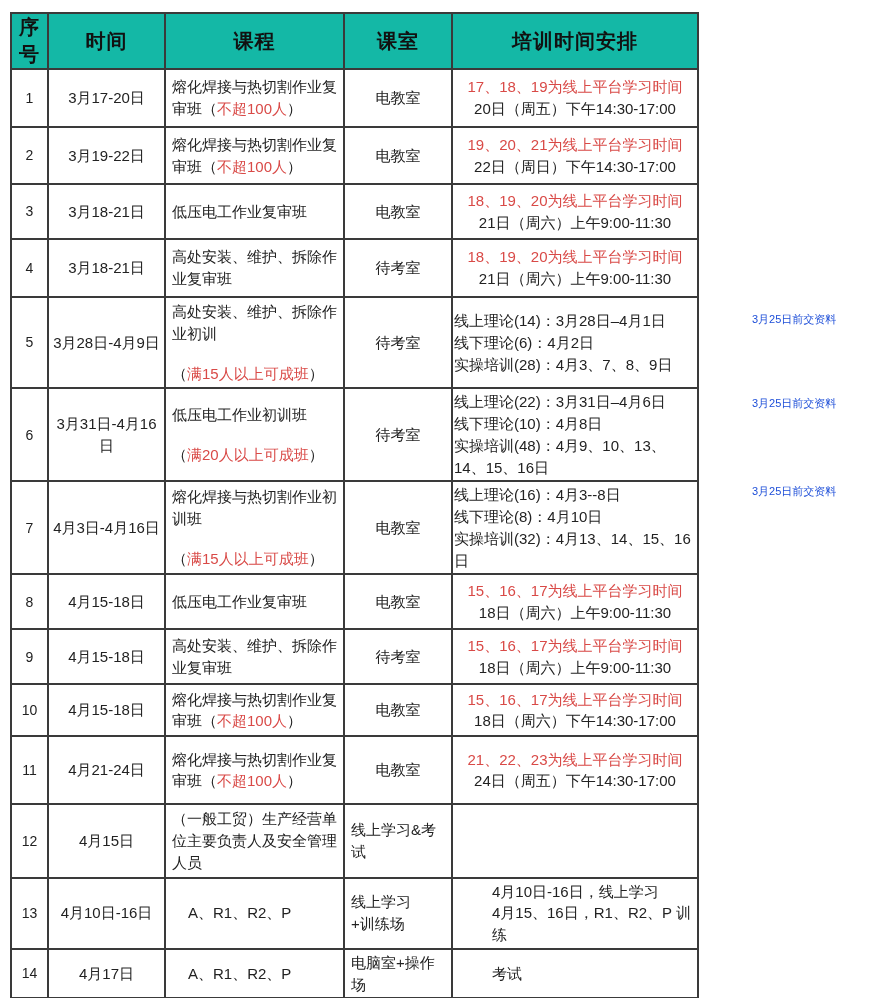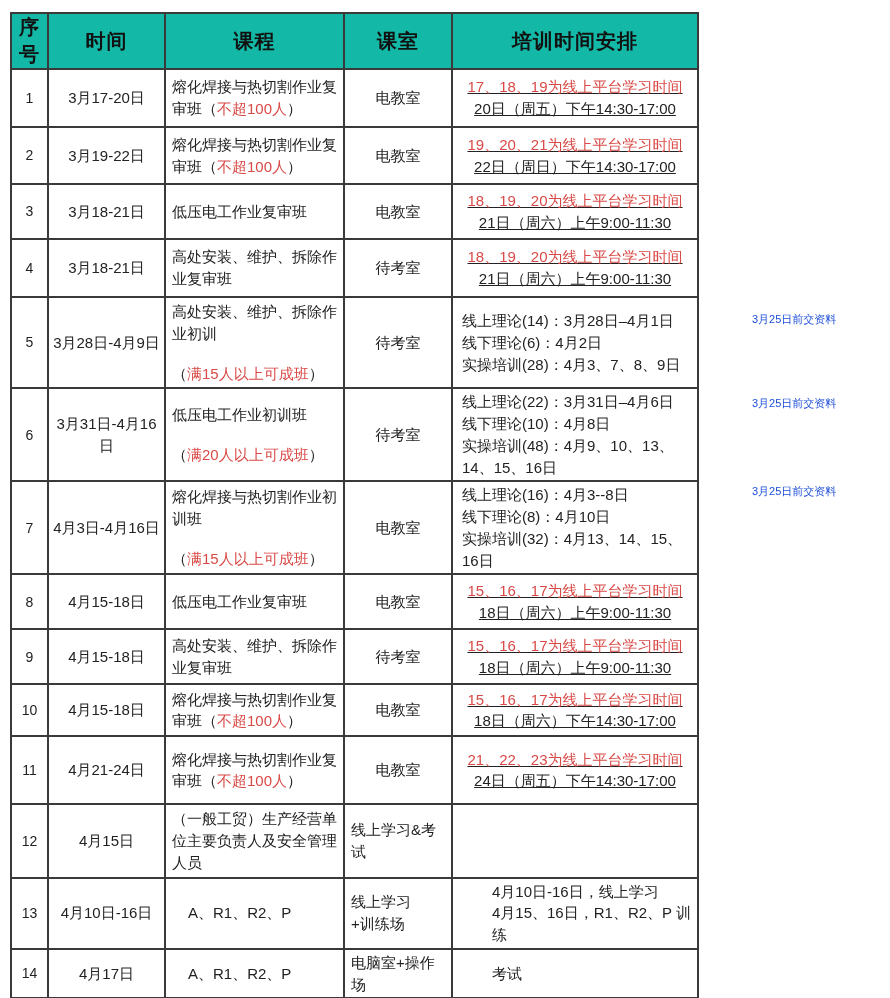--- a/index.html
+++ b/index.html
@@ -21,22 +21,22 @@
     text-align:center; letter-spacing:1px;
   }
   td { font-size:15px; line-height:1.45; }
   td.c-no   { text-align:center; font-size:14px; }
   td.c-time { text-align:center; }
   td.c-course { text-align:left; padding:3px 3px 3px 6px; }
   td.c-course.ind { padding-left:22px; }
   td.c-room.ac { text-align:center; padding:2px;border-radius:24px; }
   td.c-room.al { text-align:left; padding:2px 2px 2px 6px; }
   td.c-sched { padding:2px 4px; }
-  td.c-sched.s-c  { text-align:center;text-decoration:underline; }
-  td.c-sched.s-l8 { text-align:left; padding-left:9px; }
+  td.c-sched.s-c  { text-align:center; }
+  td.c-sched.s-l8 { text-align:left; padding-left:1px; }
   td.c-sched.s-l26{ text-align:left; padding-left:39px; }
   .red { color:#d94a47; }
   .spacer { margin-top:18px; }
   .note {
     position:absolute; left:752px; width:165px;
     color:#1d4ed8; font-size:11px; font-weight:500; white-space:nowrap;
   }
 </style>
 </head>
 <body>

